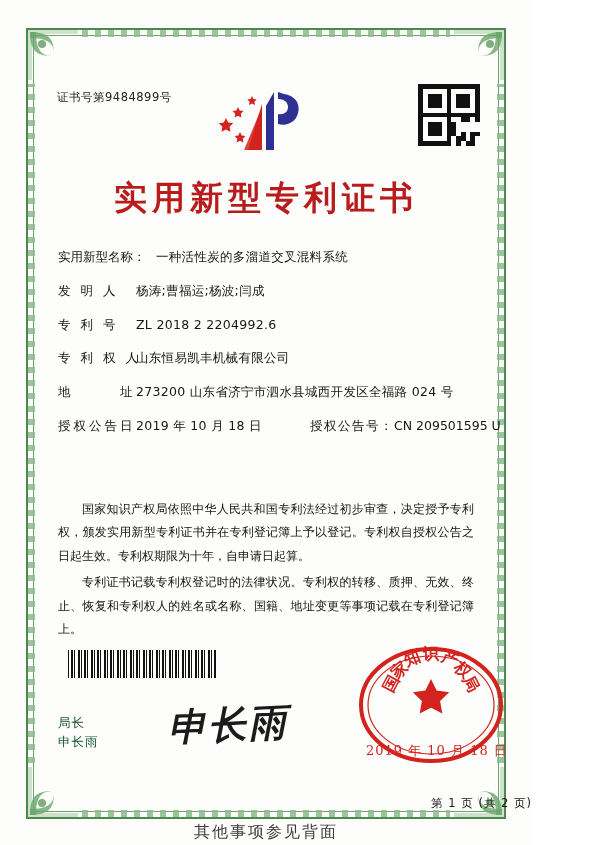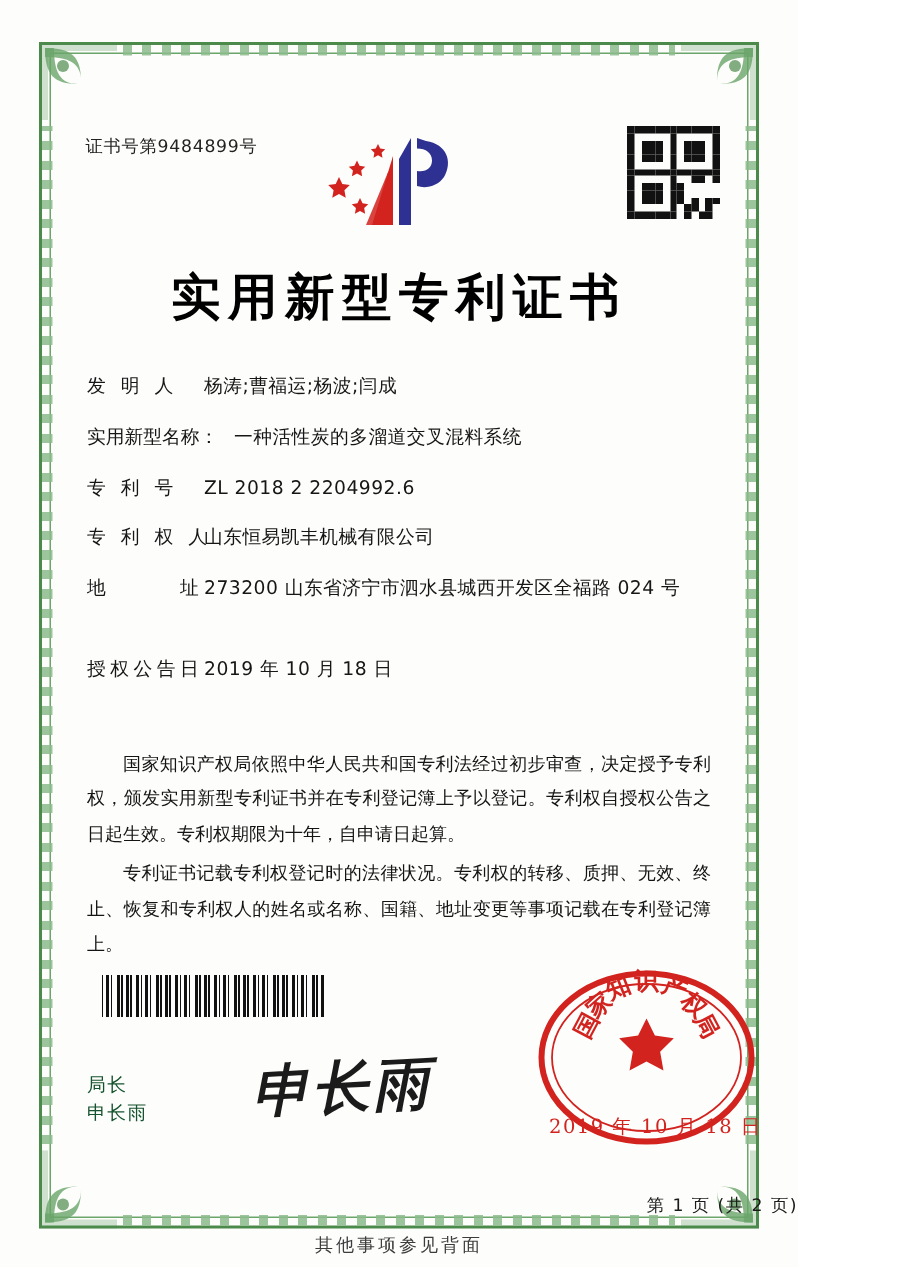--- a/index.html
+++ b/index.html
@@ -122,21 +122,21 @@
   .title {
     position: absolute;
     left: 0;
     right: 0;
     top: 176px;
     text-align: center;
     font-family: "DejaVu Serif", "Liberation Serif", serif;
     font-size: 33px;
     font-weight: bold;
     letter-spacing: 5px;
-    color: #000000;
+    color: #b91c1c;
   }
 
   
   .fields {
     position: absolute;
     left: 58px;
     right: 58px;
     top: 248px;
   }
   .row {
@@ -158,21 +158,21 @@
     letter-spacing: .3px;
   }
   .row.split { justify-content: flex-start; }
   .row .lbl2 {
     flex: 0 0 auto;
     width: 84px;
     letter-spacing: 1.5px;
     white-space: nowrap;
   }
   .row .val2 { flex: 0 0 auto; }
-  .grant-left { flex: 0 0 252px; display: flex; margin-top: 20px; }
+  .grant-left { flex: 0 0 252px; display: flex; }
   .grant-right { display: flex; }
 
   
   .paras {
     position: absolute;
     left: 58px;
     right: 58px;
     top: 498px;
     font-size: 12px;
     line-height: 1.95;
@@ -248,21 +248,21 @@
     text-align: right;
     font-size: 11.5px;
     color: #1a1a1a;
     letter-spacing: 1px;
   }
   .footer-note {
     position: absolute;
     left: 0; right: 0;
     top: 822px;
     text-align: center;
-    font-size: 12px;
+    font-size: 16px;
     color: #3c3c3c;
     letter-spacing: 2px;
   }
 </style>
 </head>
 <body>
 
 <div class="page">
 
   <div class="border-outer"></div>
@@ -495,43 +495,47 @@
         <path d="M36,44 l1.7,3.5 3.8,0.6 -2.7,2.6 0.6,3.8 -3.4,-1.8 -3.4,1.8 0.7,-3.8 -2.8,-2.6 3.8,-0.6 Z"></path>
         <path d="M48,8 l1.5,3 3.3,0.5 -2.4,2.3 0.6,3.3 -3,-1.6 -3,1.6 0.6,-3.3 -2.4,-2.3 3.3,-0.5 Z"></path>
       </g>
     </svg>
   </div>
 
   <div class="title">实用新型专利证书</div>
 
   <div class="fields">
     <div class="row">
+      <span class="lbl" style="width:98px;letter-spacing:0;">实用新型名称：</span>
+      <span class="val">一种活性炭的多溜道交叉混料系统</span>
+    </div>
+    <div class="row">
       <span class="lbl">发 明 人</span>
       <span class="val">杨涛;曹福运;杨波;闫成</span>
-    </div>
-    <div class="row">
-      <span class="lbl" style="width:98px;letter-spacing:0;">实用新型名称：</span>
-      <span class="val">一种活性炭的多溜道交叉混料系统</span>
     </div>
     <div class="row">
       <span class="lbl">专 利 号</span>
       <span class="val">ZL 2018 2 2204992.6</span>
     </div>
     <div class="row">
       <span class="lbl">专 利 权 人</span>
       <span class="val">山东恒易凯丰机械有限公司</span>
     </div>
     <div class="row">
       <span class="lbl">地　　　址</span>
       <span class="val">273200 山东省济宁市泗水县城西开发区全福路 024 号</span>
     </div>
     <div class="row split">
       <span class="grant-left">
         <span class="lbl">授权公告日</span>
         <span class="val">2019 年 10 月 18 日</span>
+      </span>
+      <span class="grant-right">
+        <span class="lbl2">授权公告号：</span>
+        <span class="val2">CN 209501595 U</span>
       </span>
     </div>
   </div>
 
   <div class="paras">
     <p>国家知识产权局依照中华人民共和国专利法经过初步审查，决定授予专利权，颁发实用新型专利证书并在专利登记簿上予以登记。专利权自授权公告之日起生效。专利权期限为十年，自申请日起算。</p>
     <p>专利证书记载专利权登记时的法律状况。专利权的转移、质押、无效、终止、恢复和专利权人的姓名或名称、国籍、地址变更等事项记载在专利登记簿上。</p>
   </div>
 
   <div class="barcode"></div>

